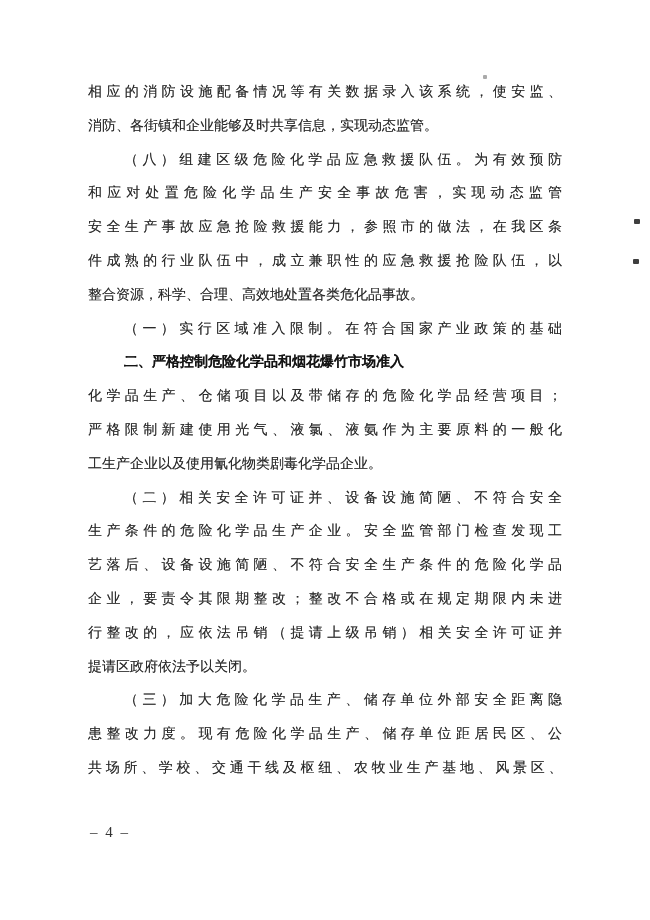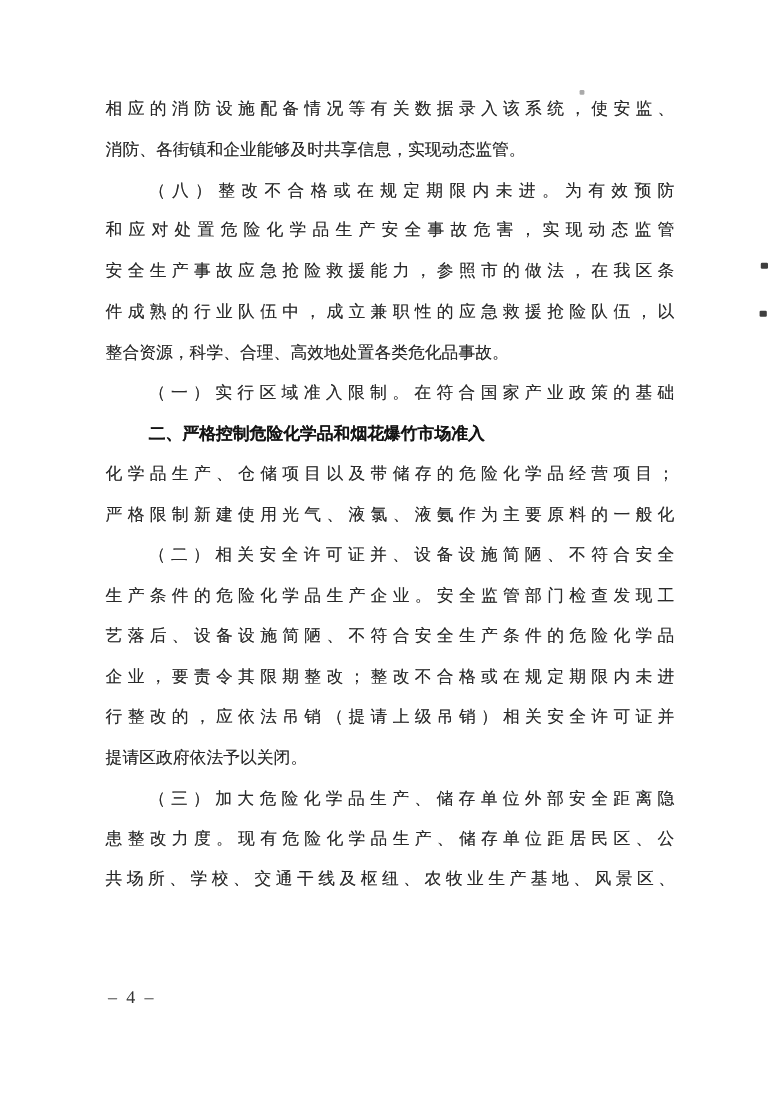--- a/index.html
+++ b/index.html
@@ -50,29 +50,30 @@
   }
   .speck { position: absolute; border-radius: 1px; }
 </style>
 </head>
 <body>
 
 <div class="page">
   <div class="text-block" id="text-block">
       <div class="line fill">相应的消防设施配备情况等有关数据录入该系统，使安监、</div>
       <div class="line">消防、各街镇和企业能够及时共享信息，实现动态监管。</div>
-      <div class="line indent fill">（八）整改不合格或在规定期限内未进。为有效预防</div>
+      <div class="line indent fill">（八）组建区级危险化学品应急救援队伍。为有效预防</div>
       <div class="line fill">和应对处置危险化学品生产安全事故危害，实现动态监管</div>
       <div class="line fill">安全生产事故应急抢险救援能力，参照市的做法，在我区条</div>
       <div class="line fill">件成熟的行业队伍中，成立兼职性的应急救援抢险队伍，以</div>
       <div class="line">整合资源，科学、合理、高效地处置各类危化品事故。</div>
       <div class="line indent fill">（一）实行区域准入限制。在符合国家产业政策的基础</div>
       <div class="line heading indent">二、严格控制危险化学品和烟花爆竹市场准入</div>
       <div class="line fill">化学品生产、仓储项目以及带储存的危险化学品经营项目；</div>
       <div class="line fill">严格限制新建使用光气、液氯、液氨作为主要原料的一般化</div>
+      <div class="line">工生产企业以及使用氰化物类剧毒化学品企业。</div>
       <div class="line indent fill">（二）相关安全许可证并、设备设施简陋、不符合安全</div>
       <div class="line fill">生产条件的危险化学品生产企业。安全监管部门检查发现工</div>
       <div class="line fill">艺落后、设备设施简陋、不符合安全生产条件的危险化学品</div>
       <div class="line fill">企业，要责令其限期整改；整改不合格或在规定期限内未进</div>
       <div class="line fill">行整改的，应依法吊销（提请上级吊销）相关安全许可证并</div>
       <div class="line">提请区政府依法予以关闭。</div>
       <div class="line indent fill">（三）加大危险化学品生产、储存单位外部安全距离隐</div>
       <div class="line fill">患整改力度。现有危险化学品生产、储存单位距居民区、公</div>
       <div class="line fill tight">共场所、学校、交通干线及枢纽、农牧业生产基地、风景区、</div>
     </div>

